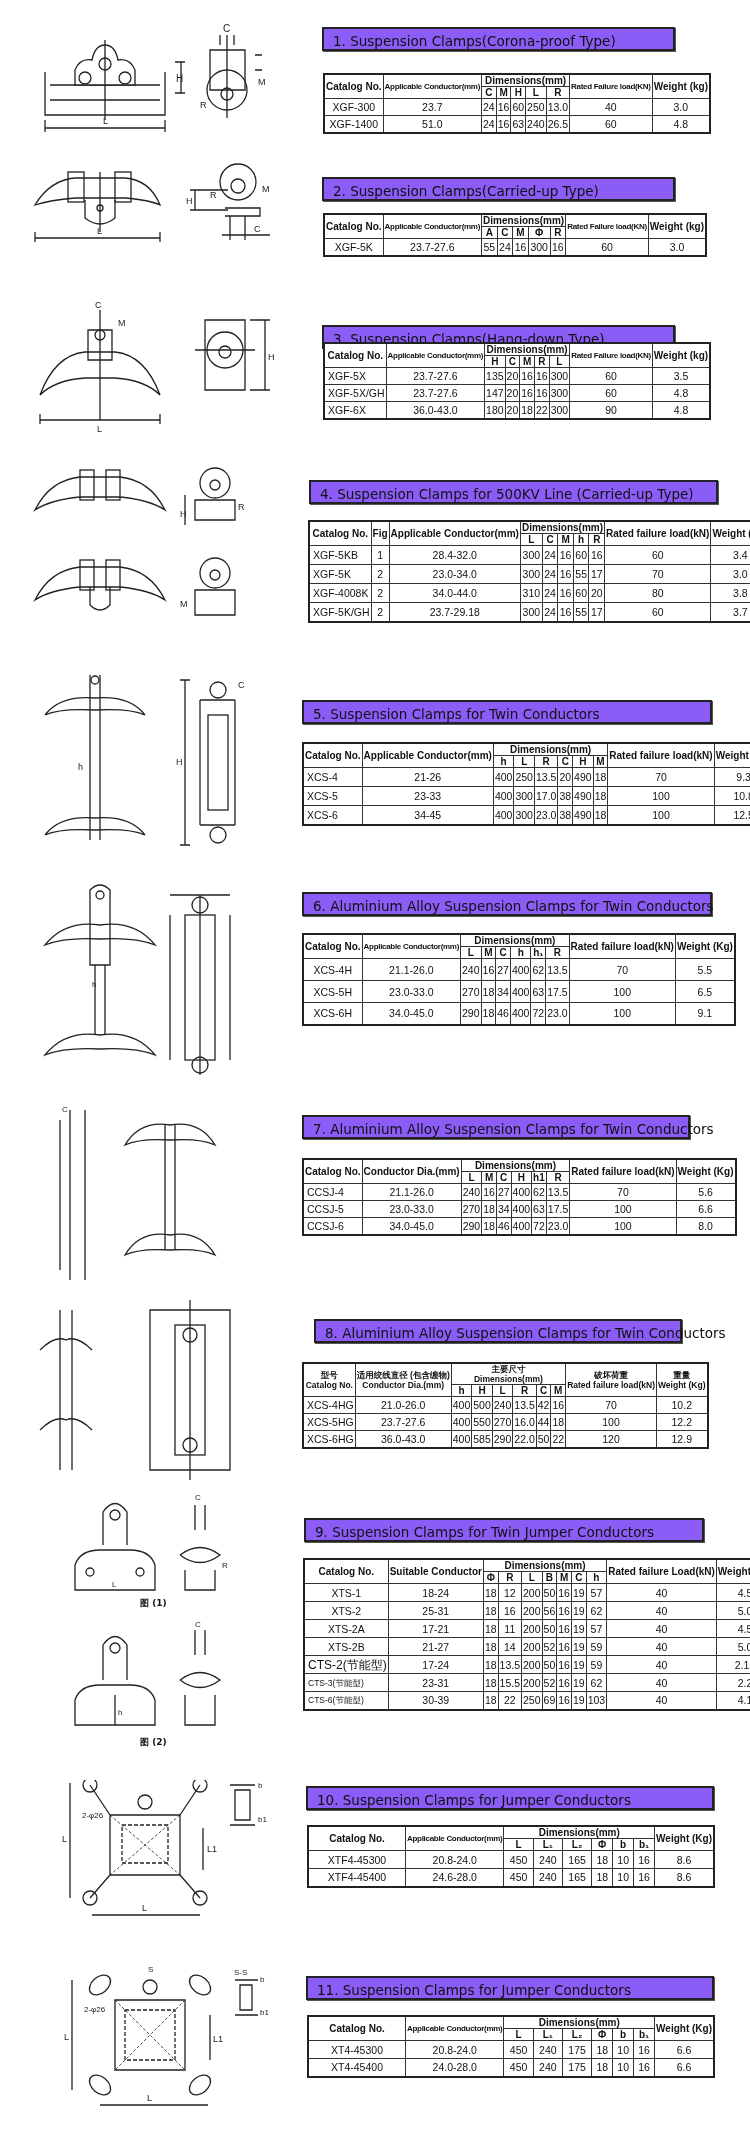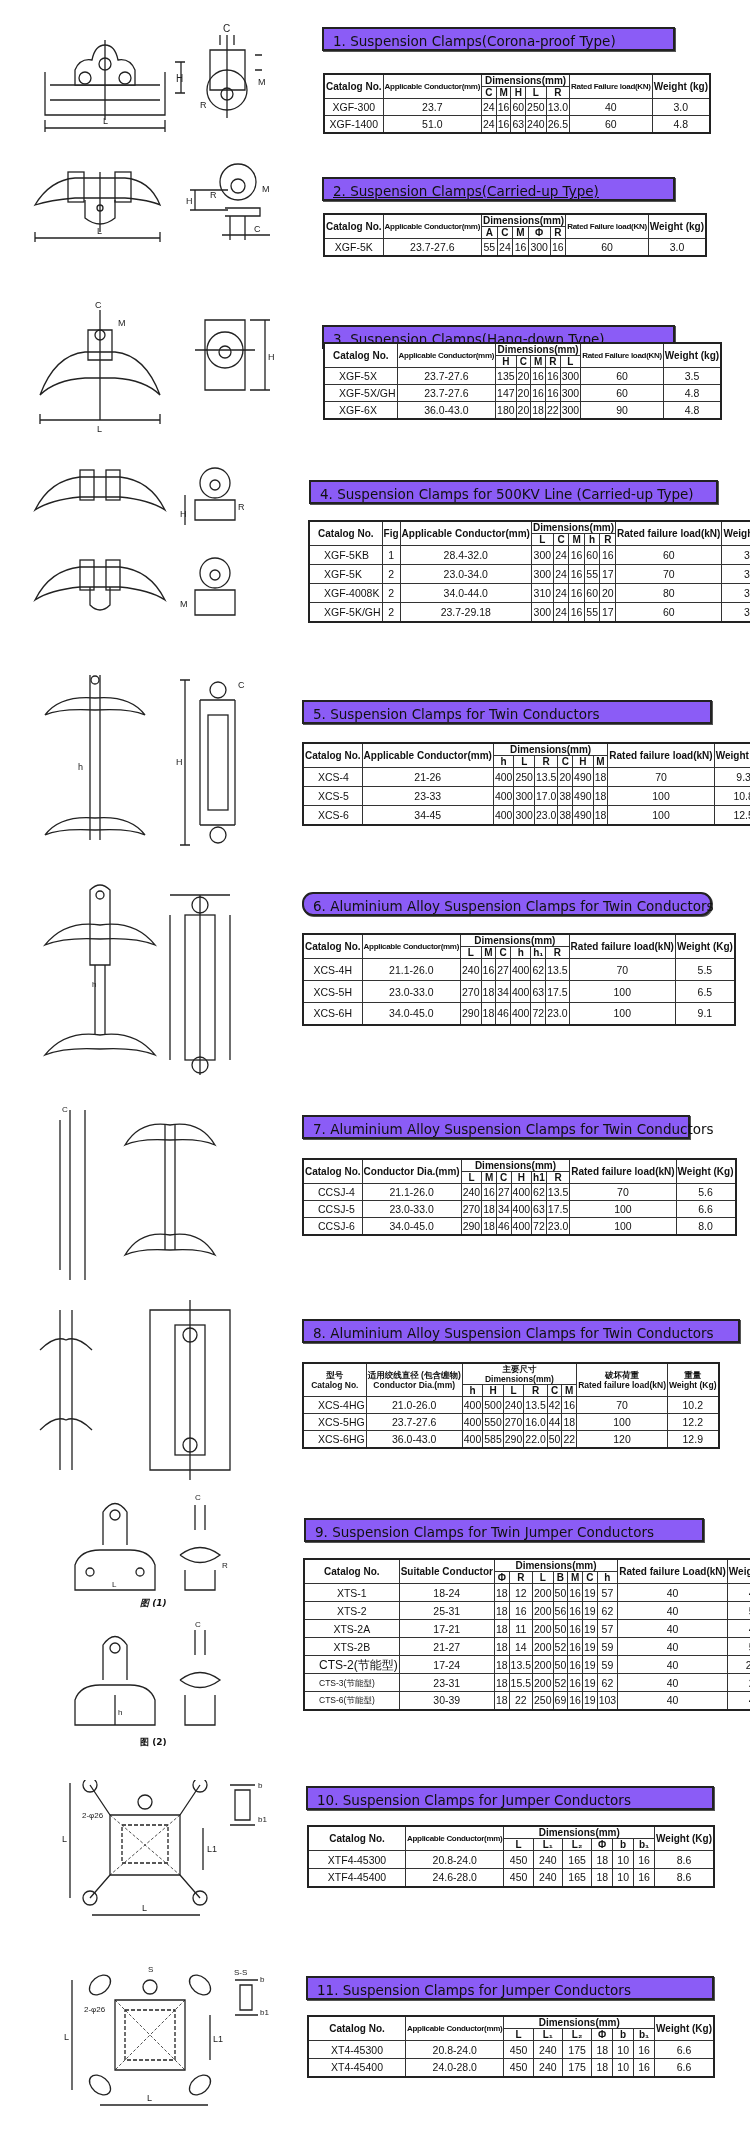--- a/index.html
+++ b/index.html
@@ -5,21 +5,21 @@
   html, body { margin:0; padding:0; background:#ffffff; }
   body { width:750px; height:2141px; position:relative; overflow:hidden; font-family:"Liberation Sans", sans-serif; color:#111; }
   .section { position:absolute; left:0; width:750px; }
   .drawing { position:absolute; left:0; top:0; width:300px; }
   .drawing svg { display:block; }
   .title-box { position:absolute; border:2px solid #222; box-shadow:1px 1px 0 #555; background:#8b5cf6; height:24px; line-height:24px; padding-left:9px; font-family:"DejaVu Sans", sans-serif; font-size:13.5px; color:#111; box-sizing:border-box; white-space:nowrap; }
   table.spec { position:absolute; border-collapse:collapse; border:2px solid #222; font-family:"Liberation Sans", sans-serif; font-size:10.5px; background:#fff; }
   table.spec th, table.spec td { border:1px solid #333; text-align:center; padding:0 1px; white-space:nowrap; }
   table.spec th { font-weight:bold; font-size:10px; line-height:11px; }
   table.spec td { height:16px; line-height:14px; }
-  table.spec td.left { text-align:left; padding-left:14px; }
+  table.spec td.left { text-align:left; padding-left:3px; }
   table.spec th.small { font-size:8px; letter-spacing:-0.3px; }
   table.spec th.cn { font-size:8.5px; line-height:10px; }
   .caption { position:absolute; font-size:9px; font-weight:bold; font-family:"DejaVu Sans", sans-serif; }
 </style>
 </head>
 <body>
 
 <div class="section" style="top:0;height:160px;">
   <div class="drawing">
     <svg width="300" height="150" viewBox="0 0 300 150" stroke="#222" fill="none" stroke-width="1.3">
@@ -96,21 +96,21 @@
       <circle cx="238" cy="22" r="18"></circle>
         <circle cx="238" cy="26" r="7"></circle>
       <path d="M190 30 L228 30 M190 50 L228 50 M195 30 L195 50 M225 48 L260 48 L260 56 L225 56 M230 56 L230 80 M245 56 L245 80 M222 75 L270 75"></path>
       <text x="97" y="74" font-size="9" fill="#222" stroke="none">L</text>
       <text x="186" y="44" font-size="9" fill="#222" stroke="none">H</text>
       <text x="210" y="38" font-size="9" fill="#222" stroke="none">R</text>
       <text x="262" y="32" font-size="9" fill="#222" stroke="none">M</text>
       <text x="254" y="72" font-size="9" fill="#222" stroke="none">C</text>
     </svg>
   </div>
-  <div class="title-box" style="left:322px;top:17px;width:353px;text-decoration:underline;">2. Suspension Clamps(Carried-up Type)</div>
+  <div class="title-box" style="left:322px;top:17px;width:353px;">2. Suspension Clamps(Carried-up Type)</div>
   <table class="spec" style="left:323px;top:53px;width:350px;">
     <tbody>
         <tr>
       <th rowspan="2" style="width:50px;">Catalog No.</th>
       <th rowspan="2" class="small" style="width:72px;">Applicable Conductor(mm)</th>
       <th colspan="5">Dimensions(mm)</th>
       <th rowspan="2" class="small" style="width:48px;">Rated Failure load(KN)</th>
       <th rowspan="2" style="width:50px;">Weight (kg)</th>
     </tr>
     <tr>
@@ -380,21 +380,21 @@
       <path d="M45 70 Q65 45 100 50 Q135 45 155 70 Q135 62 100 64 Q65 62 45 70 Z"></path>
       <path d="M95 90 L95 160 M105 90 L105 160"></path>
       <path d="M45 180 Q65 155 100 160 Q135 155 155 180 Q135 172 100 174 Q65 172 45 180 Z"></path>
       <path d="M170 20 L230 20 M200 20 L200 200 M170 40 L170 185 M230 40 L230 185"></path>
       <rect x="185" y="40" width="30" height="145"></rect>
         <circle cx="200" cy="30" r="8"></circle>
         <circle cx="200" cy="190" r="8"></circle>
       <text x="92" y="112" font-size="8" fill="#222" stroke="none">h</text>
     </svg>
   </div>
-  <div class="title-box" style="left:302px;top:17px;width:410px;border-radius:11px;">6. Aluminium Alloy Suspension Clamps for Twin Conductors</div>
+  <div class="title-box" style="left:302px;top:17px;width:410px;">6. Aluminium Alloy Suspension Clamps for Twin Conductors</div>
   <table class="spec" style="left:302px;top:58px;width:412px;">
     <tbody>
         <tr>
       <th rowspan="2" style="width:62px;">Catalog No.</th>
       <th rowspan="2" class="small" style="width:66px;">Applicable Conductor(mm)</th>
       <th colspan="6">Dimensions(mm)</th>
       <th rowspan="2" style="width:62px;">Rated failure load(kN)</th>
       <th rowspan="2" style="width:58px;">Weight (Kg)</th>
     </tr>
     <tr>
@@ -517,21 +517,21 @@
   <div class="drawing">
     <svg width="300" height="200" viewBox="0 0 300 200" stroke="#222" fill="none" stroke-width="1.3">
       <path d="M60 20 L60 180 M72 20 L72 180"></path>
       <path d="M40 60 Q55 45 66 50 Q77 45 92 60 M40 140 Q55 125 66 130 Q77 125 92 140"></path>
       <path d="M150 20 L230 20 L230 180 L150 180 Z M190 10 L190 190"></path>
       <rect x="175" y="35" width="30" height="130"></rect>
         <circle cx="190" cy="45" r="7"></circle>
         <circle cx="190" cy="155" r="7"></circle>
     </svg>
   </div>
-  <div class="title-box" style="left:302px;top:29px;width:438px;">8. Aluminium Alloy Suspension Clamps for Twin Conductors</div>
+  <div class="title-box" style="left:314px;top:29px;width:368px;">8. Aluminium Alloy Suspension Clamps for Twin Conductors</div>
   <table class="spec" style="left:302px;top:72px;width:388px;">
     <tbody>
         <tr>
       <th rowspan="2" class="cn" style="width:54px;">
         <div>型号</div>
         <div>Catalog No.</div>
       </th>
       <th rowspan="2" class="cn" style="width:68px;">
         <div>适用绞线直径 (包含缠物)</div>
         <div>Conductor Dia.(mm)</div>
@@ -610,21 +610,21 @@
         <circle cx="115" cy="158" r="5"></circle>
       <path d="M75 235 L75 210 Q80 195 100 195 L130 195 Q150 195 155 210 L155 235 Z"></path>
       <path d="M115 205 L115 235"></path>
       <path d="M195 140 L195 165 M205 140 L205 165 M180 190 Q200 175 220 190 Q200 205 180 190 M185 205 L185 235 L215 235 L215 205"></path>
       <text x="112" y="97" font-size="8" fill="#222" stroke="none">L</text>
       <text x="195" y="10" font-size="8" fill="#222" stroke="none">C</text>
       <text x="195" y="137" font-size="8" fill="#222" stroke="none">C</text>
       <text x="222" y="78" font-size="8" fill="#222" stroke="none">R</text>
       <text x="118" y="225" font-size="8" fill="#222" stroke="none">h</text>
     </svg>
-    <div class="caption" style="left:140px;top:107px;font-style:italic;">图 (1)</div>
+    <div class="caption" style="left:140px;top:107px;">图 (1)</div>
     <div class="caption" style="left:140px;top:246px;">图 (2)</div>
   </div>
   <div class="title-box" style="left:304px;top:28px;width:400px;">9. Suspension Clamps for Twin Jumper Conductors</div>
   <table class="spec" style="left:303px;top:68px;width:402px;">
     <tbody>
         <tr>
       <th rowspan="2" style="width:54px;">Catalog No.</th>
       <th rowspan="2" style="width:66px;">Suitable Conductor</th>
       <th colspan="7">Dimensions(mm)</th>
       <th rowspan="2" style="width:74px;">Rated failure Load(kN)</th>

